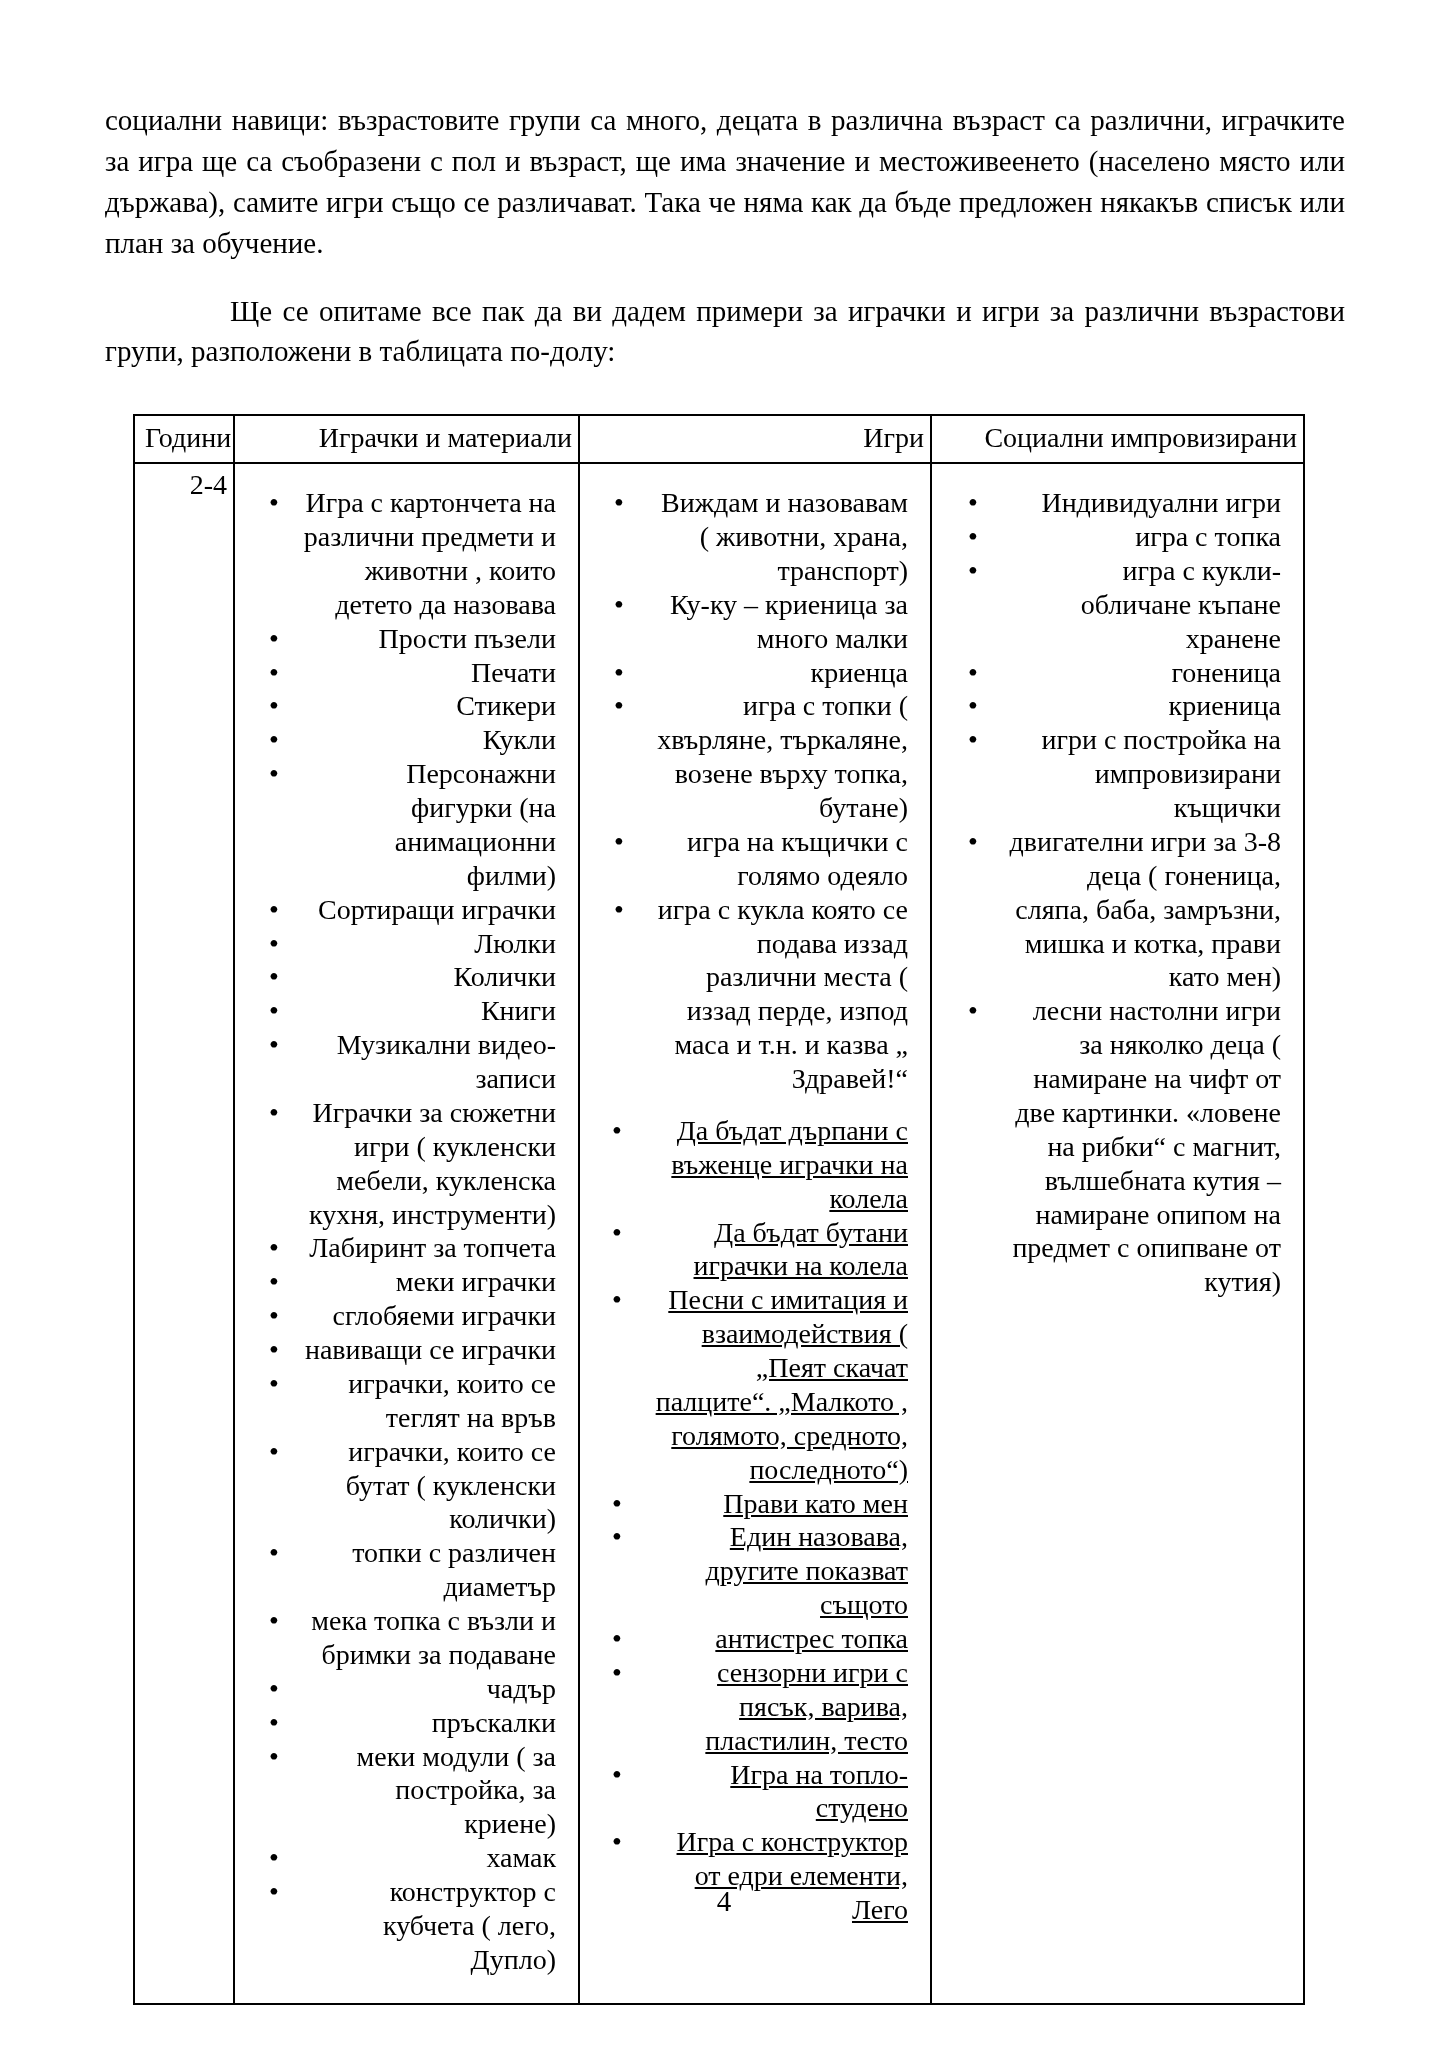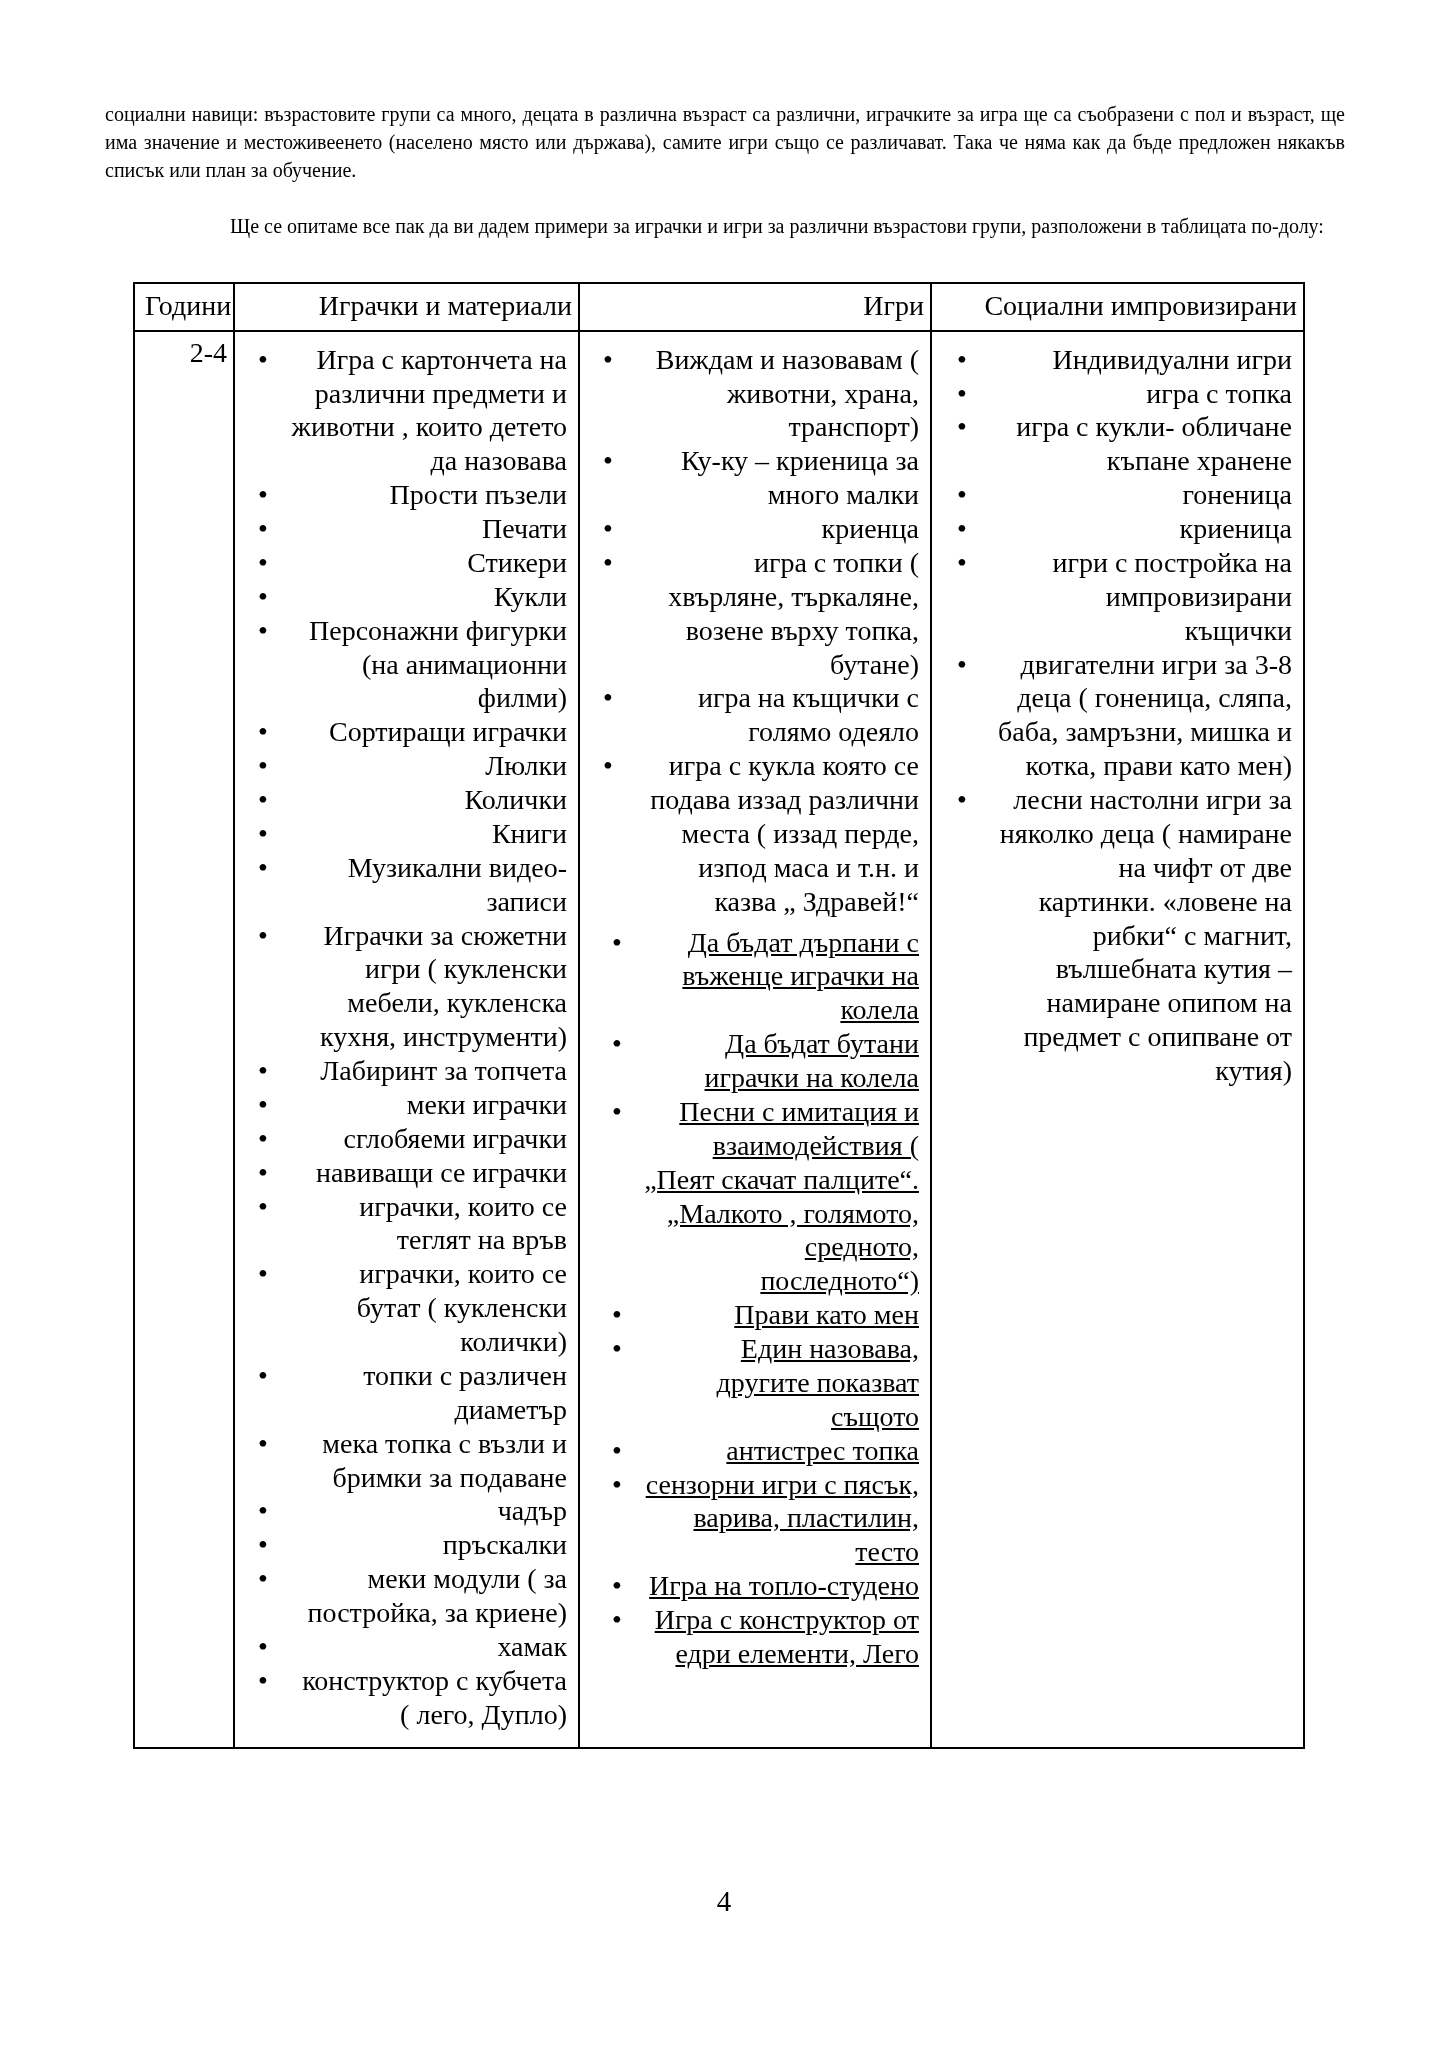--- a/index.html
+++ b/index.html
@@ -18,21 +18,21 @@
   }
   .content {
     position: absolute;
     top: 0;
     left: 0;
     width: 1240px;
     padding: 100px 103px 0 105px;
   }
   .para {
     margin: 0;
-    font-size: 20px;
+    font-size: 29px;
     line-height: 1.41;
     text-align: justify;
   }
   .para2 {
     margin-top: 27px;
     text-indent: 125px;
   }
   table.agetable {
     border-collapse: collapse;
     table-layout: fixed;
@@ -56,21 +56,21 @@
   table.agetable td {
     padding: 4px 6px 10px 10px;
     border-radius: 23px;
   }
   td.years-cell {
     text-align: center;
     padding-top: 8px;
   }
   ul.blist {
     list-style: none;
-    margin: 5px;
+    margin: 16px;
     padding: 2px 0 0 0;
   }
   ul.blist li {
     position: relative;
     padding-left: 40px;
   }
   ul.blist li::before {
     content: "\2022";
     position: absolute;
     left: 8px;

